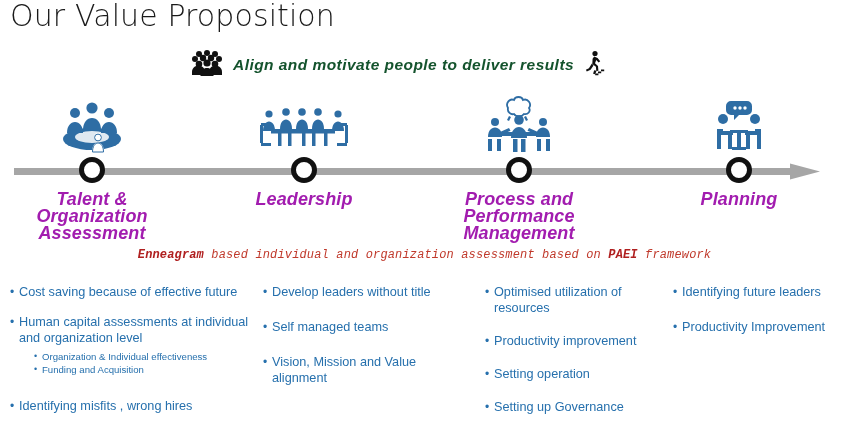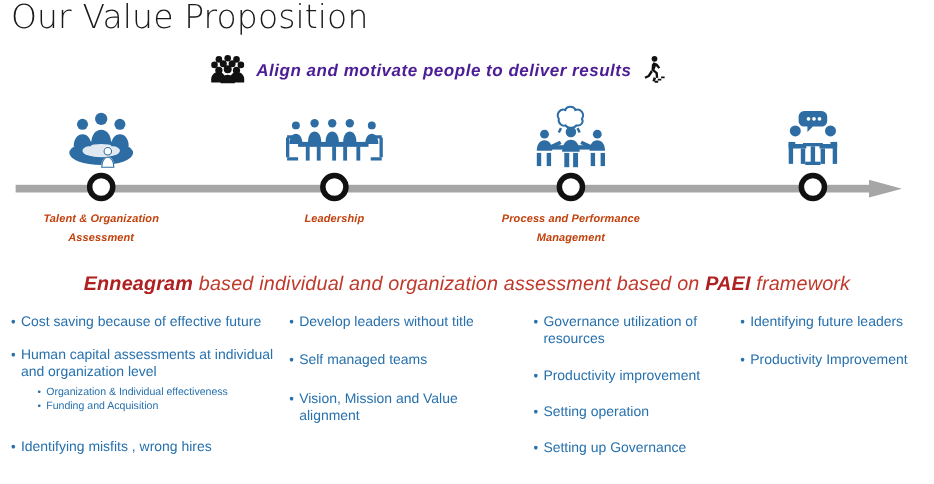--- a/index.html
+++ b/index.html
@@ -37,21 +37,21 @@
     height: 34px;
     display: flex;
     align-items: center;
     gap: 9px;
   }
   #tagline-text {
     font-family: "Liberation Sans", sans-serif;
     font-weight: bold;
     font-style: italic;
     font-size: 15.5px;
-    color: #4c1d95;
+    color: #14532d;
     letter-spacing: 0.45px;
     white-space: nowrap;
   }
   .icon-people-cluster { display: block; }
   .icon-runner-stairs { display: block; }
 
   
   #timeline {
     position: absolute;
     left: 0;
@@ -88,36 +88,36 @@
     background: #ffffff;
     box-sizing: border-box;
     position: relative;
     z-index: 3;
   }
   .milestone-label {
     margin-top: 8px;
     font-family: "Liberation Sans", sans-serif;
     font-weight: bold;
     font-style: italic;
-    font-size: 10px;
+    font-size: 18px;
     line-height: 17px;
-    color: #c2410c;
+    color: #a21caf;
     letter-spacing: 0.1px;
   }
 
   
   #enneagram-line {
     position: absolute;
     left: 0;
     top: 248px;
     width: 849px;
     text-align: center;
-    font-family: Liberation Sans, sans-serif;
+    font-family: Liberation Mono, monospace;
     font-style: italic;
-    font-size: 18px;
+    font-size: 12px;
     color: #c0392b;
     letter-spacing: 0.15px;
     white-space: nowrap;
   }
   #enneagram-line b { font-weight: bold; color: #b02020; }
 
   
   #bullet-columns {
     position: absolute;
     left: 0;
@@ -328,20 +328,21 @@
           <path d="M36 34h16v4H36z"></path>
             <rect x="37" y="38" width="4" height="14"></rect>
           <rect x="21" y="33" width="18" height="3"></rect>
           <rect x="28" y="36" width="4" height="16"></rect>
           <rect x="23" y="50" width="14" height="3"></rect>
         </g>
       </svg>
     </div>
     <div class="milestone-dot"></div>
     <div class="milestone-label">
+      <div>Planning</div>
     </div>
   </div>
 </div>
 
 <div id="enneagram-line">
   <b>Enneagram</b><span> based individual and organization assessment based on </span><b>PAEI</b><span> framework</span>
 </div>
 
 <div id="bullet-columns">
 
@@ -381,21 +382,21 @@
     </div>
     <div class="bullet-item">
       <span class="bullet-marker">•</span>
       <span class="bullet-text">Vision, Mission  and Value alignment</span>
     </div>
   </div>
 
   <div class="bullet-col c2">
     <div class="bullet-item" style="margin-bottom:17px;">
       <span class="bullet-marker">•</span>
-      <span class="bullet-text">Governance utilization of resources</span>
+      <span class="bullet-text">Optimised utilization of resources</span>
     </div>
     <div class="bullet-item" style="margin-bottom:17px;">
       <span class="bullet-marker">•</span>
       <span class="bullet-text">Productivity  improvement</span>
     </div>
     <div class="bullet-item" style="margin-bottom:17px;">
       <span class="bullet-marker">•</span>
       <span class="bullet-text">Setting operation</span>
     </div>
     <div class="bullet-item">

